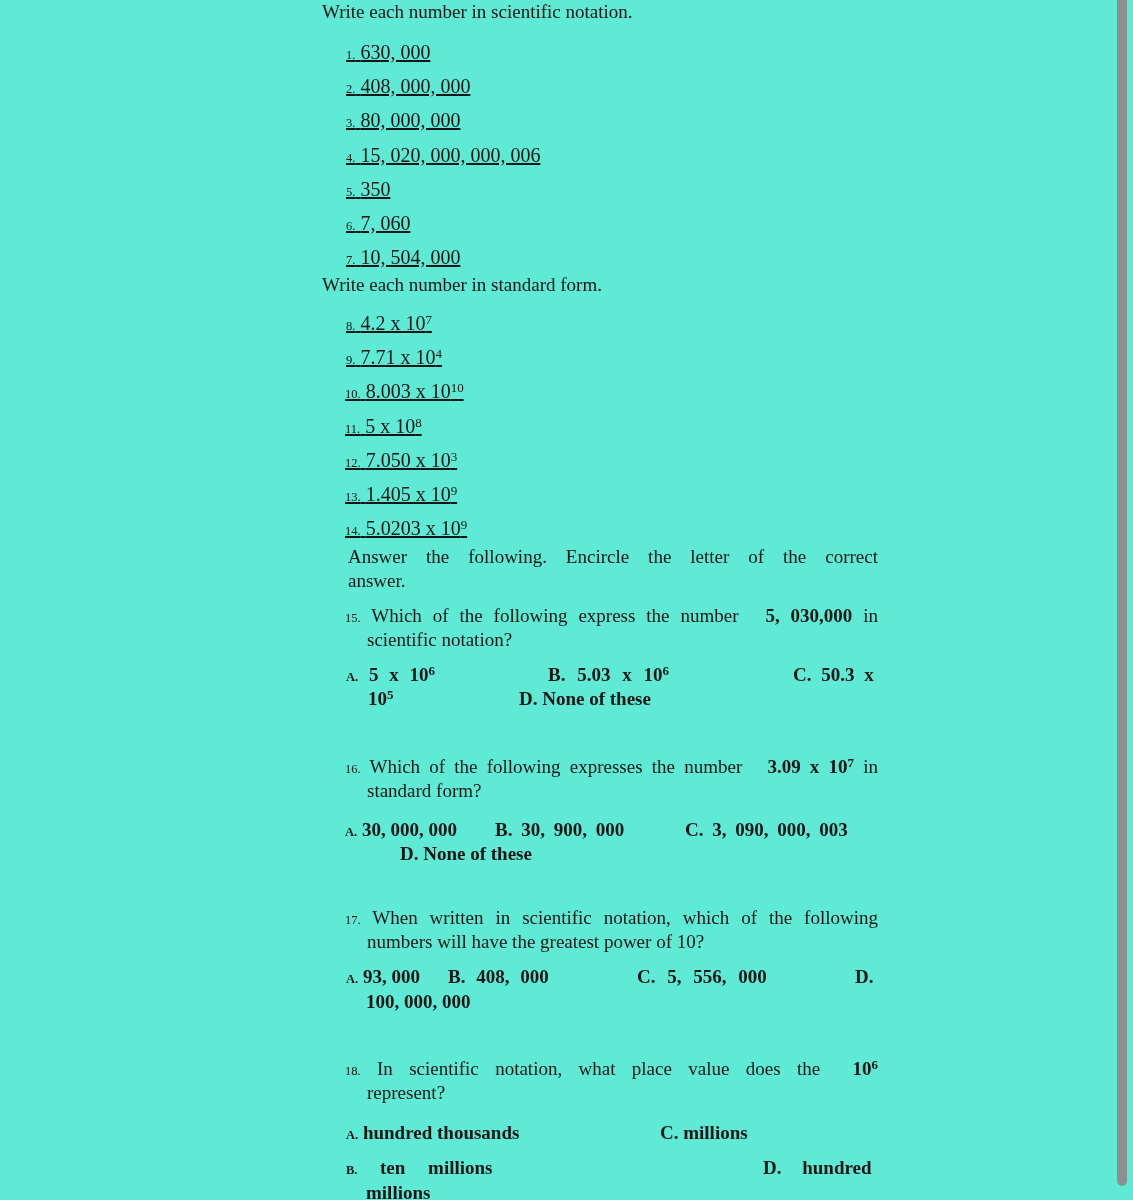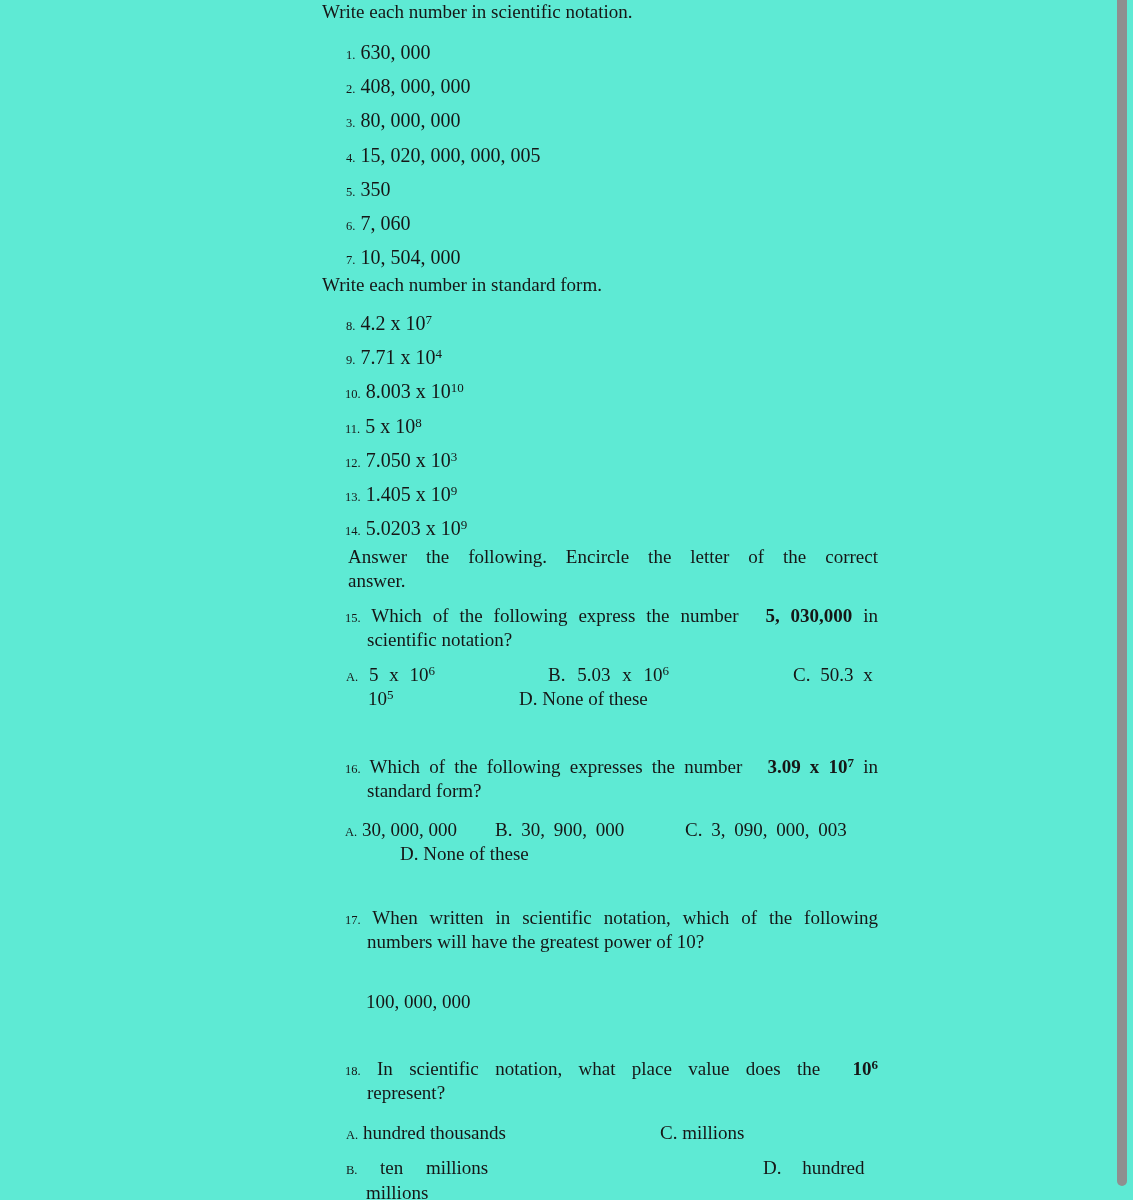--- a/index.html
+++ b/index.html
@@ -6,43 +6,43 @@
   html, body { margin: 0; padding: 0; }
   body {
     width: 1133px; height: 1200px;
     background: #ffffff;
     font-family: "Liberation Serif", "DejaVu Serif", serif;
     color: #161616;
   }
   .page { position: relative; width: 1133px; height: 1200px; overflow: hidden; background: #5eead4; }
   .abs { position: absolute; }
   .h { font-size: 19px; line-height: 24px; white-space: nowrap; }
-  .item { font-size: 20px; line-height: 24px; white-space: nowrap; }
+  .item { font-size: 20px; line-height: 24px; white-space: nowrap; text-decoration: underline; }
   .n { font-size: 12.5px; }
   sup { font-size: 13px; line-height: 0; vertical-align: 6px; }
   .q { font-size: 19px; line-height: 24px; }
   .jline { text-align: justify; height: 24px; overflow: hidden; }
   .jline::after { content: ""; display: inline-block; width: 100%; height: 0; }
   .l2 { padding-left: 22px; }
-  .row { position: absolute; left: 0; width: 1133px; height: 24px; font-size: 19px; line-height: 24px; }
+  .row { position: absolute; left: 0; width: 1133px; height: 24px; font-size: 19px; line-height: 24px; font-weight: bold; }
   .opt { position: absolute; white-space: nowrap; }
   b { font-weight: bold; margin-left: 16px; }
   .sb-thumb { position: absolute; left: 1117px; top: -4px; width: 10px; height: 1190px; border-radius: 5px; background: #8f8f8f; }
 </style>
 </head>
 <body>
 
 <div class="page">
 
   <div class="h abs" style="left:322px; top:0px">Write each number in scientific notation.</div>
 
   <div class="item abs" style="left:346px; top:40px"><span class="n">1.</span> <span>630, 000</span></div>
   <div class="item abs" style="left:346px; top:74px"><span class="n">2.</span> <span>408, 000, 000</span></div>
   <div class="item abs" style="left:346px; top:108px"><span class="n">3.</span> <span>80, 000, 000</span></div>
-  <div class="item abs" style="left:346px; top:143px"><span class="n">4.</span> <span>15, 020, 000, 000, 005</span></div>
+  <div class="item abs" style="left:346px; top:143px"><span class="n">4.</span> <span>15, 020, 000, 000, 006</span></div>
   <div class="item abs" style="left:346px; top:177px"><span class="n">5.</span> <span>350</span></div>
   <div class="item abs" style="left:346px; top:211px"><span class="n">6.</span> <span>7, 060</span></div>
   <div class="item abs" style="left:346px; top:245px"><span class="n">7.</span> <span>10, 504, 000</span></div>
 
   <div class="h abs" style="left:322px; top:273px">Write each number in standard form.</div>
 
   <div class="item abs" style="left:346px; top:311px"><span class="n">8.</span> <span>4.2 x 10</span><sup>7</sup></div>
   <div class="item abs" style="left:346px; top:345px"><span class="n">9.</span> <span>7.71 x 10</span><sup>4</sup></div>
   <div class="item abs" style="left:345px; top:379px"><span class="n">10.</span> <span>8.003 x 10</span><sup>10</sup></div>
   <div class="item abs" style="left:345px; top:414px"><span class="n">11.</span> <span>5 x 10</span><sup>8</sup></div>
@@ -79,20 +79,26 @@
     <span class="opt" style="left:685px; word-spacing:4px">C. 3, 090, 000, 003</span>
   </div>
   <div class="row" style="top:842px">
     <span class="opt" style="left:400px">D. None of these</span>
   </div>
 
   <div class="q abs" style="left:345px; top:906px; width:533px">
     <div class="jline"><span class="n">17.</span> <span>When written in scientific notation, which of the following</span></div>
     <div class="l2">numbers will have the greatest power of 10?</div>
   </div>
+  <div class="row" style="top:965px">
+    <span class="opt" style="left:346px"><span class="n">A.</span> <span>93, 000</span></span>
+    <span class="opt" style="left:448px; word-spacing:6px">B. 408, 000</span>
+    <span class="opt" style="left:637px; word-spacing:7px">C. 5, 556, 000</span>
+    <span class="opt" style="left:855px">D.</span>
+  </div>
   <div class="row" style="top:990px">
     <span class="opt" style="left:366px">100, 000, 000</span>
   </div>
 
   <div class="q abs" style="left:345px; top:1057px; width:533px">
     <div class="jline"><span class="n">18.</span> <span>In scientific notation, what place value does the</span> <b><span>10</span><sup>6</sup></b></div>
     <div class="l2">represent?</div>
   </div>
   <div class="row" style="top:1121px">
     <span class="opt" style="left:346px"><span class="n">A.</span> <span>hundred thousands</span></span>

